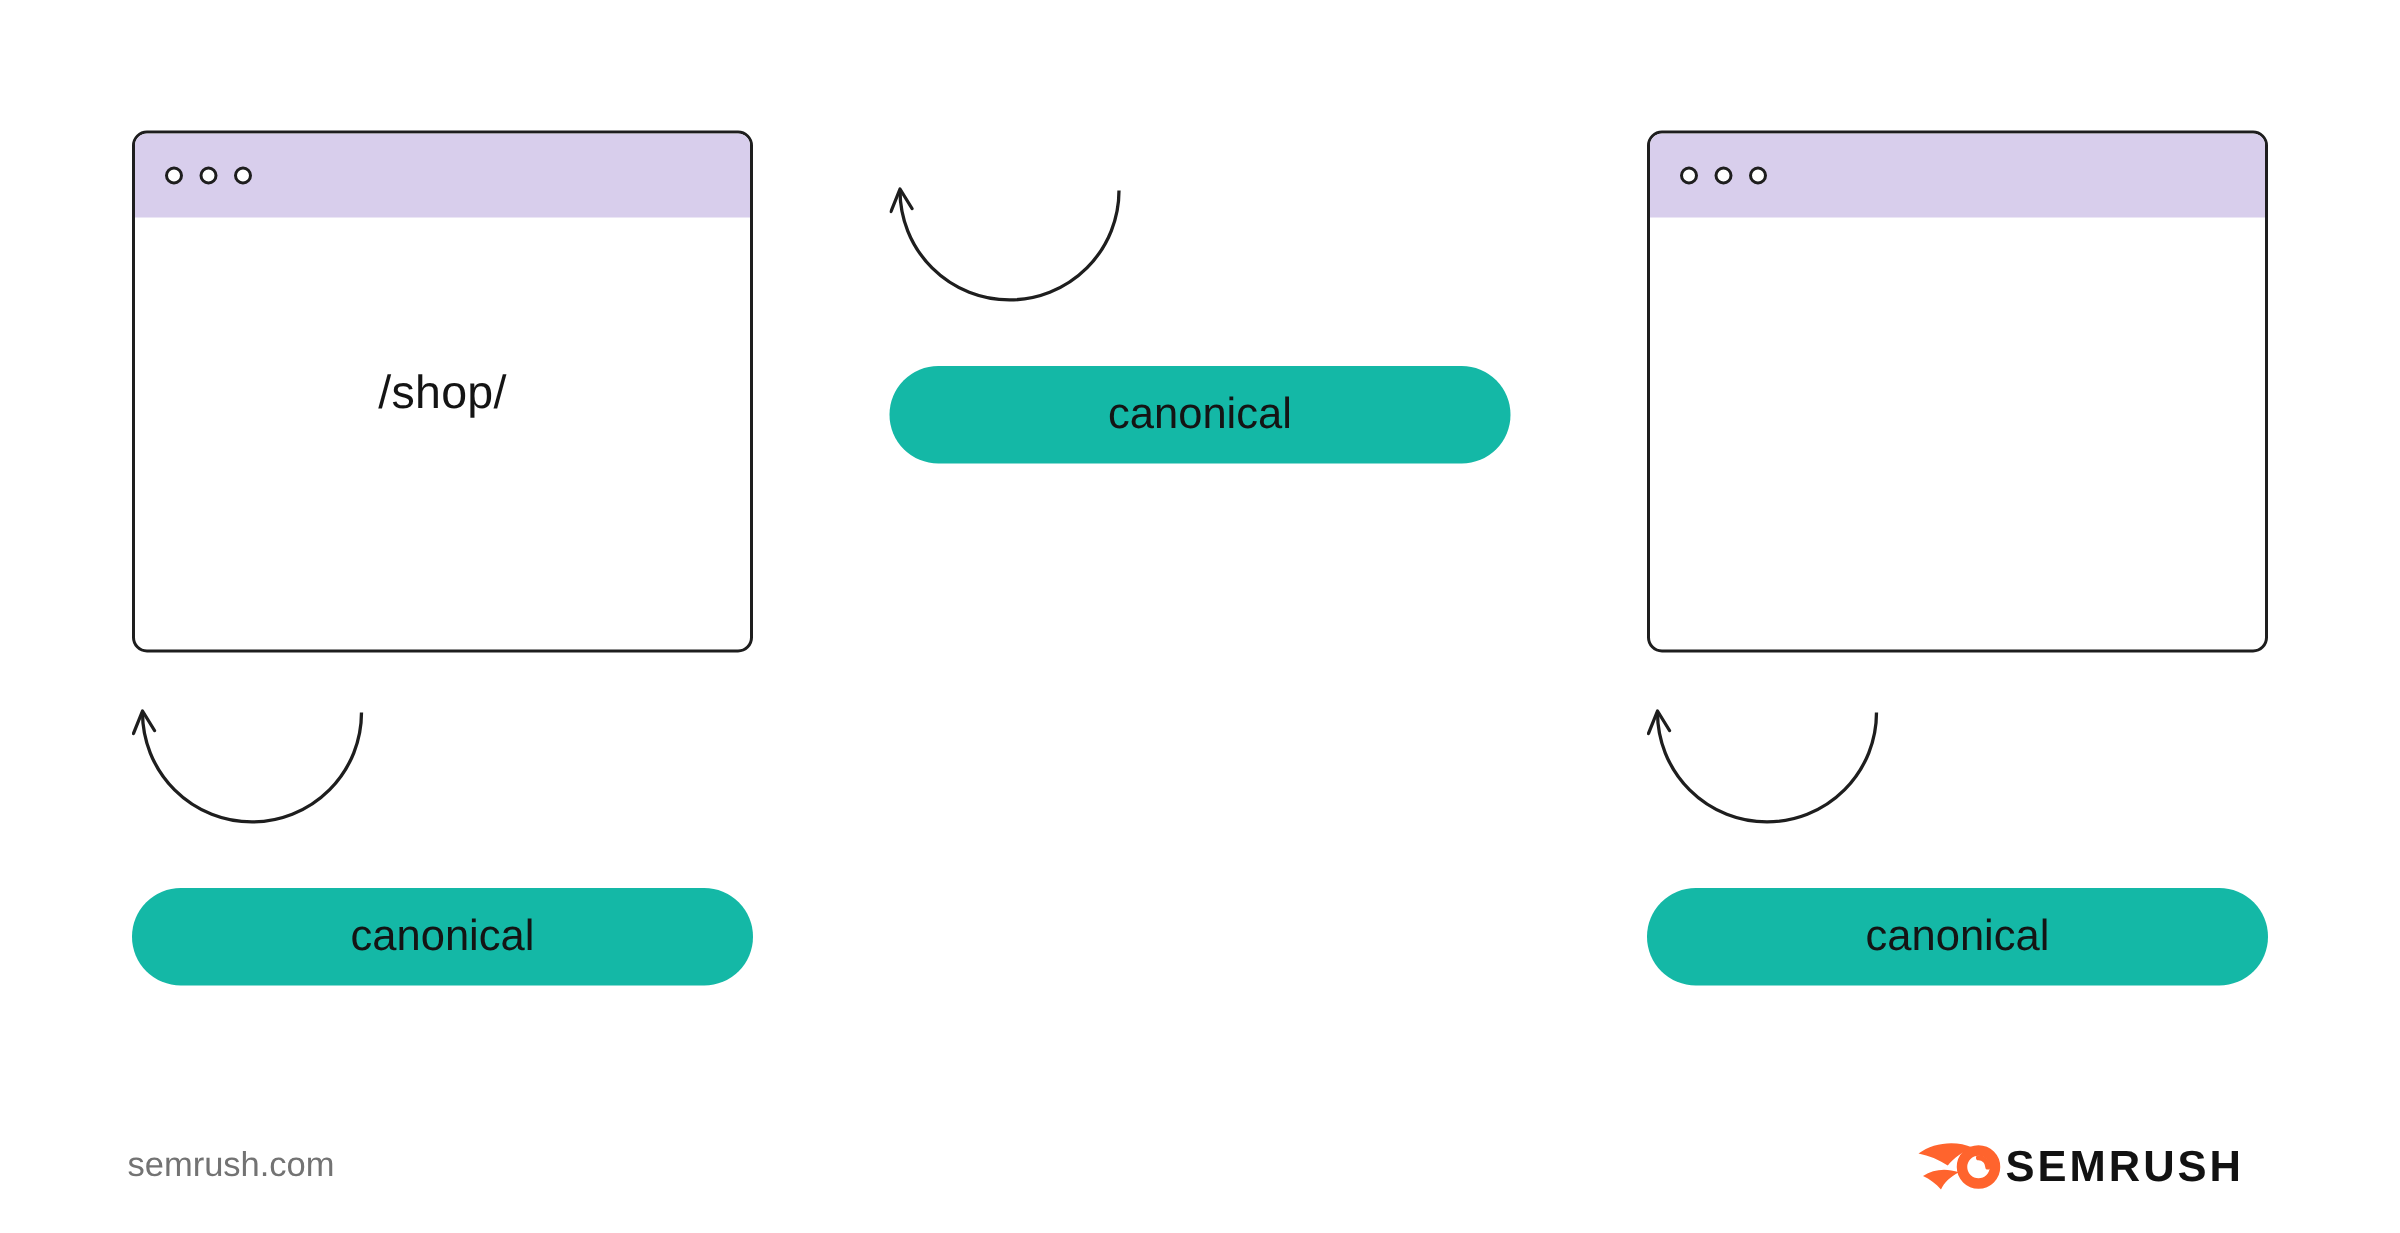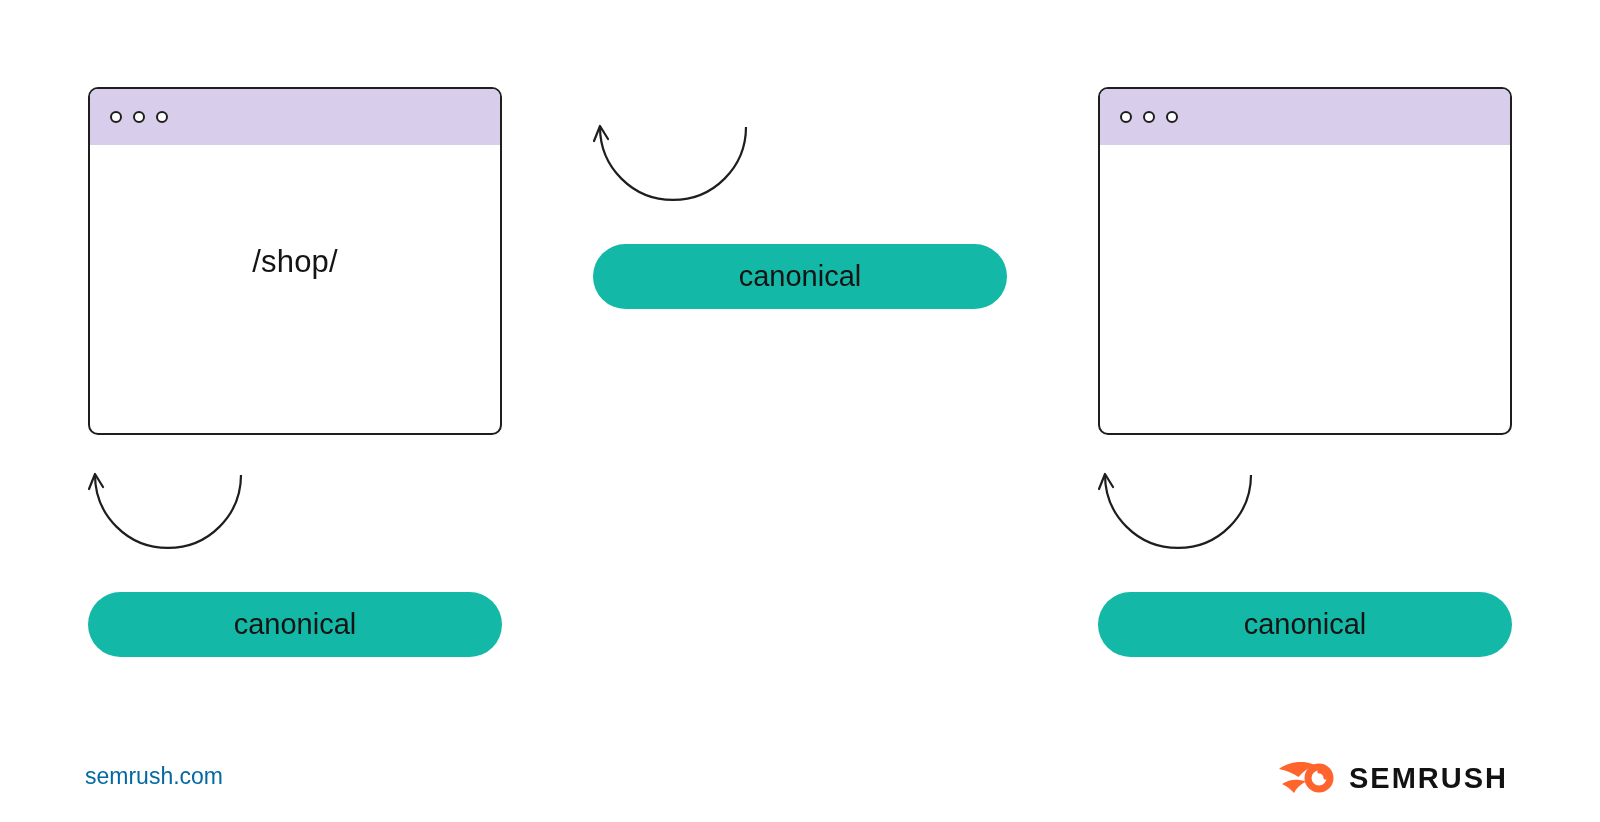--- a/index.html
+++ b/index.html
@@ -90,29 +90,28 @@
     font-size: 29px;
     color: #141414;
   }
 
   
   .watermark {
     position: absolute;
     left: 85px;
     top: 763px;
     font-size: 23px;
-    color: #0369a1;
+    color: #737373;
   }
   .logo {
     position: absolute;
     left: 1277px;
     top: 758px;
     display: flex;
     align-items: center;
-    gap: 12px;
   }
   .wordmark {
     font-size: 29px;
     font-weight: 700;
     letter-spacing: 2px;
     color: #121212;
   }
 </style>
 </head>
 <body>

